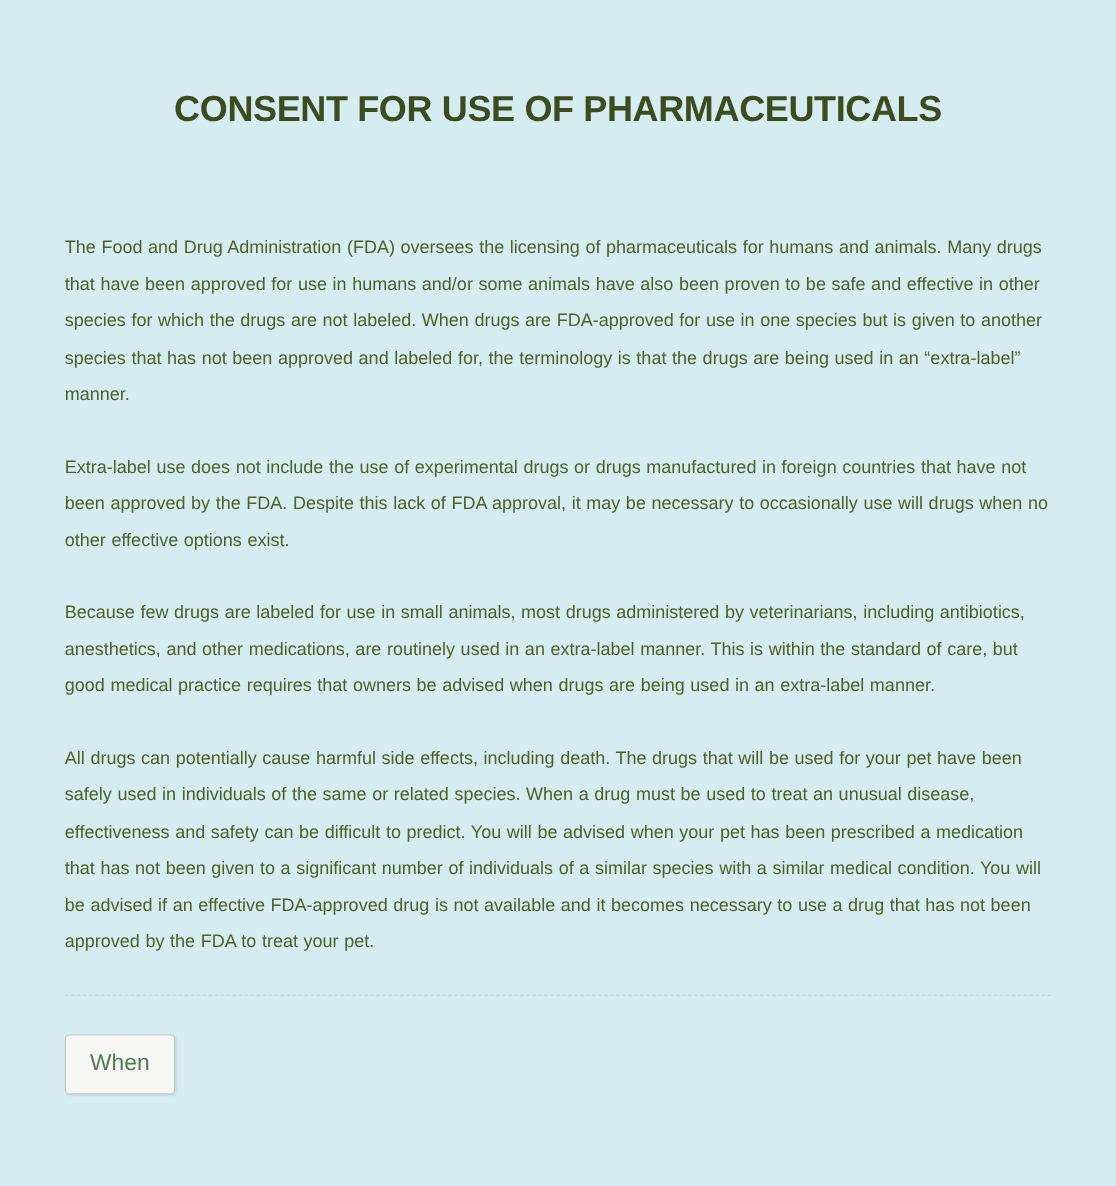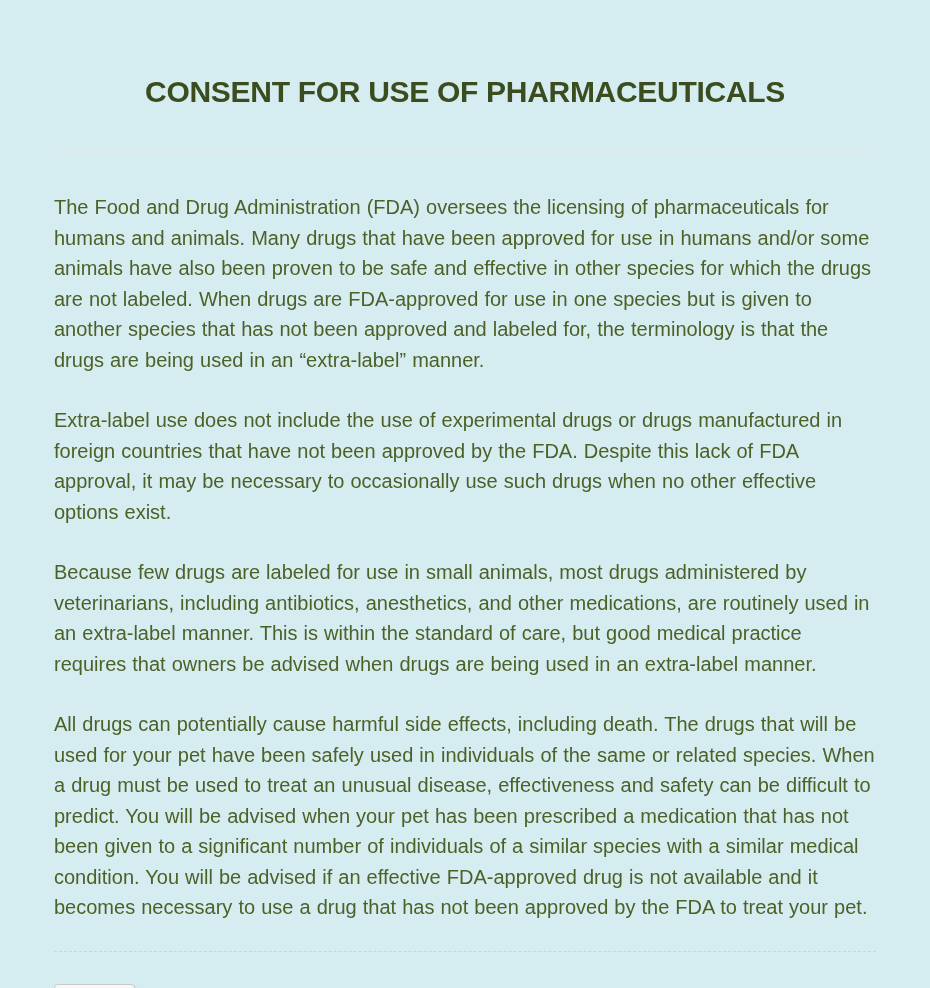--- a/index.html
+++ b/index.html
@@ -37,21 +37,21 @@
     border-top: 1px solid #e0eaeb;
     margin-top: 40px;
     height: 0;
   }
 
   .paragraphs {
     padding-top: 11px; 
   }
 
   .consent-paragraph {
-    font-size: 20px;
+    font-size: 15px;
     line-height: 30.5px;
     color: #4d6127;
     margin-top: 30px;
     text-align: left;
     word-spacing: 0.5px;
   }
 
   .footer-divider {
     border: none;
     border-top: 1px dashed #d2d2d2;
@@ -82,25 +82,25 @@
 
 <div class="form-page">
   <div class="form-content">
 
     <h1 class="form-title">CONSENT FOR USE OF PHARMACEUTICALS</h1>
 
     <hr class="header-divider">
 
     <div class="paragraphs">
       <p class="consent-paragraph">The Food and Drug Administration (FDA) oversees the licensing of pharmaceuticals for humans and animals.  Many drugs that have been approved for use in humans and/or some animals have also been proven to be safe and effective in other species for which the drugs are not labeled.  When drugs are FDA-approved for use in one species but is given to another species that has not been approved and labeled for, the terminology is that the drugs are being used in an “extra-label” manner.</p>
-      <p class="consent-paragraph">Extra-label use does not include the use of experimental drugs or drugs manufactured in foreign countries that have not been approved by the FDA.  Despite this lack of FDA approval, it may be necessary to occasionally use such drugs when no other effective options exist.</p>
+      <p class="consent-paragraph">Extra-label use does not include the use of experimental drugs or drugs manufactured in foreign countries that have not been approved by the FDA.  Despite this lack of FDA approval, it may be necessary to occasionally use will drugs when no other effective options exist.</p>
       <p class="consent-paragraph">Because few drugs are labeled for use in small animals, most drugs administered by veterinarians, including antibiotics, anesthetics, and other medications, are routinely used in an extra-label manner.  This is within the standard of care, but good medical practice requires that owners be advised when drugs are being used in an extra-label manner.</p>
       <p class="consent-paragraph">All drugs can potentially cause harmful side effects, including death.  The drugs that will be used for your pet have been safely used in individuals of the same or related species.  When a drug must be used to treat an unusual disease, effectiveness and safety can be difficult to predict.  You will be advised when your pet has been prescribed a medication that has not been given to a significant number of individuals of a similar species with a similar medical condition.  You will be advised if an effective FDA-approved drug is not available and it becomes necessary to use a drug that has not been approved by the FDA to treat your pet.</p>
     </div>
 
     <hr class="footer-divider">
 
     <div class="button-row">
-      <button type="button" class="next-button">Next</button>
+      <button type="button" class="next-button">When</button>
     </div>
 
   </div>
 </div>
 
 </body></html>

